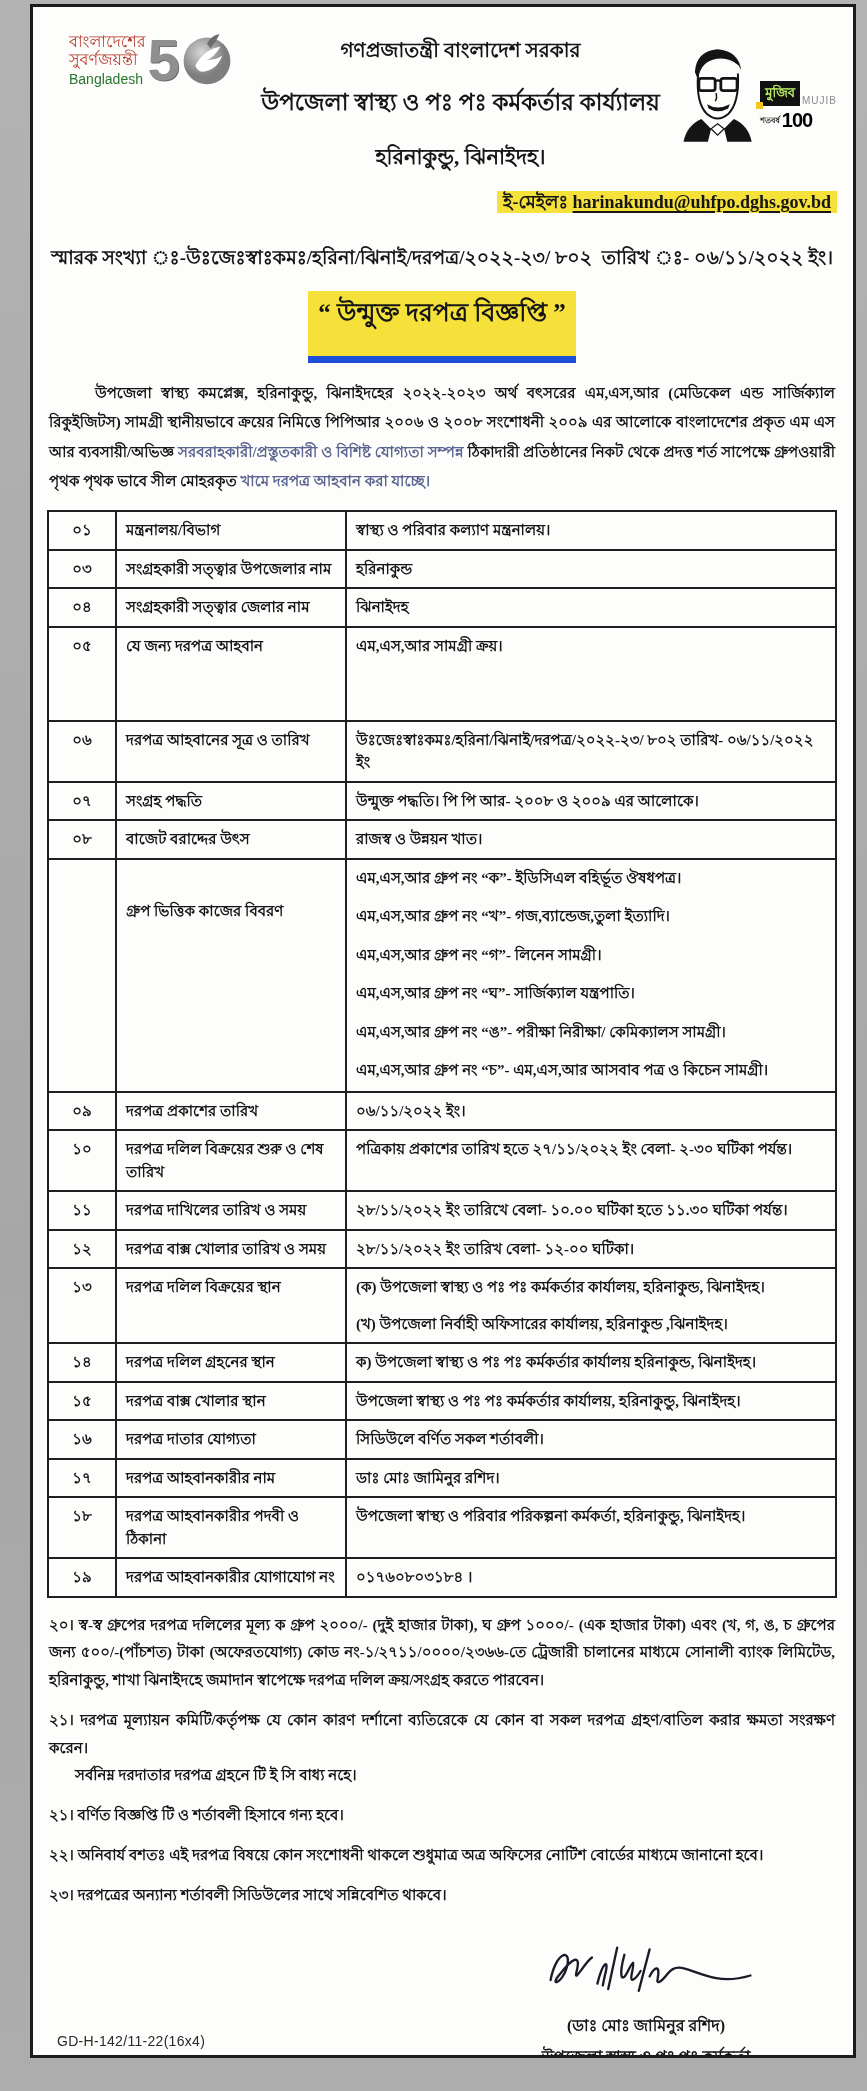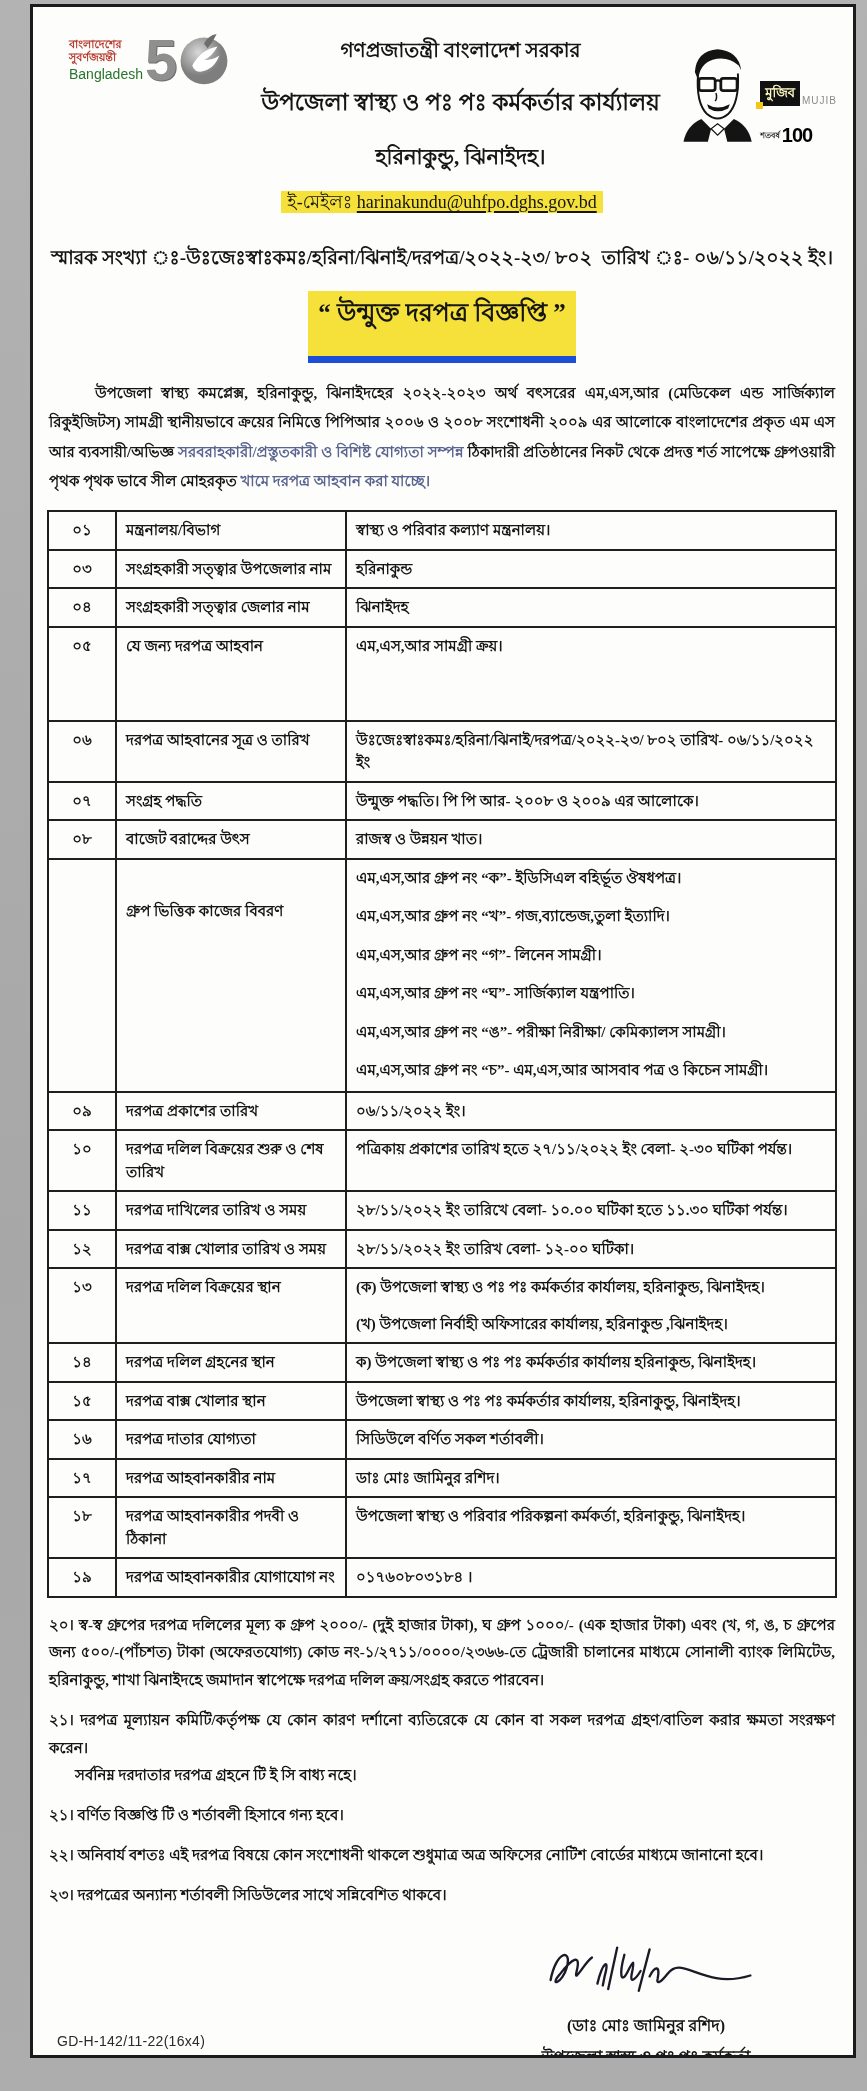--- a/index.html
+++ b/index.html
@@ -4,40 +4,40 @@
 <style>
   html,body{margin:0;padding:0;overflow:hidden;}
   body{width:867px;height:2091px;background:#a9a9a9;font-family:"Liberation Serif",serif;color:#151515;}
   .scan{position:relative;width:867px;height:2091px;background:linear-gradient(180deg,#b3b3b3 0%,#a7a7a7 60%,#adadad 100%);}
   .page{position:absolute;left:30px;top:4px;right:11px;bottom:33px;background:#fdfdfb;border:3px solid #1b1b1b;box-sizing:border-box;padding:16px 16px 8px 14px;overflow:hidden;}
 
   
   .hdr{display:flex;align-items:flex-start;margin-top:8px;}
   .logo-left{width:175px;margin-left:22px;display:flex;align-items:center;flex-shrink:0;}
   .gj-text{text-align:left;line-height:1.15;}
-  .gj-bn{color:#b5382c;font-size:11px;font-weight:700;}
+  .gj-bn{color:#b5382c;font-size:16px;font-weight:400;}
   .gj-en{color:#27742d;font-size:14px;font-family:"Liberation Sans",sans-serif;margin-top:2px;}
   .gj-50{display:flex;align-items:center;margin-left:2px;}
   .gj-5{font-size:58px;line-height:1;color:#8f8f8f;font-weight:700;font-family:"Liberation Sans",sans-serif;text-shadow:1px 1px 0 #6e6e6e;}
   .hdr-center{flex:1;text-align:center;padding-top:4px;}
   .hl1{font-size:20px;font-weight:700;}
   .hl2{font-size:23px;font-weight:700;margin-top:16px;}
   .hl3{font-size:21px;font-weight:700;margin-top:18px;}
   .logo-right{width:160px;flex-shrink:0;display:flex;align-items:flex-start;margin-top:6px;}
   .mj-badge{margin-left:2px;margin-top:44px;}
   .mj-row{display:flex;align-items:flex-end;}
-  .mj-box{background:#111;color:#fef9c3;font-size:13px;font-weight:700;padding:2px 5px;position:relative;}
+  .mj-box{background:#111;color:#bef264;font-size:13px;font-weight:700;padding:2px 5px;position:relative;}
   .mj-tab{position:absolute;left:-4px;bottom:-3px;width:7px;height:7px;background:#f2c61b;}
   .mj-en{color:#8b8b8b;font-family:"Liberation Sans",sans-serif;font-size:10px;letter-spacing:1px;margin-left:2px;}
-  .mj-row2{display:flex;align-items:center;margin-top:18px;}
+  .mj-row2{display:flex;align-items:center;margin-top:3px;}
   .mj-bn2{font-size:8px;font-weight:700;color:#222;}
   .mj-100{font-family:"Liberation Sans",sans-serif;font-size:20px;font-weight:700;color:#000000;letter-spacing:-1px;margin-left:2px;}
 
   
-  .email-line{text-align:center;margin-top:12px;font-size:18px;font-weight:400;}
+  .email-line{text-align:right;margin-top:12px;font-size:18px;font-weight:700;}
   .hl-yellow{background:#f5e13a;padding:1px 6px;}
   .email-addr{font-family:"Liberation Serif",serif;text-decoration:underline;text-decoration-thickness:2px;text-underline-offset:3px;}
   .memo{display:flex;justify-content:space-between;margin-top:24px;font-size:19px;font-weight:700;padding:0 4px;}
 
   
   .title-wrap{text-align:center;margin-top:16px;}
   .title-in{display:inline-block;background:#f5e13a;font-size:25px;font-weight:700;padding:2px 10px 20px;border-bottom:7px solid #1d4ed8;}
 
   
   .intro{margin-top:16px;font-size:15px;font-weight:700;line-height:1.95;text-align:justify;text-indent:46px;padding:0 2px;}

